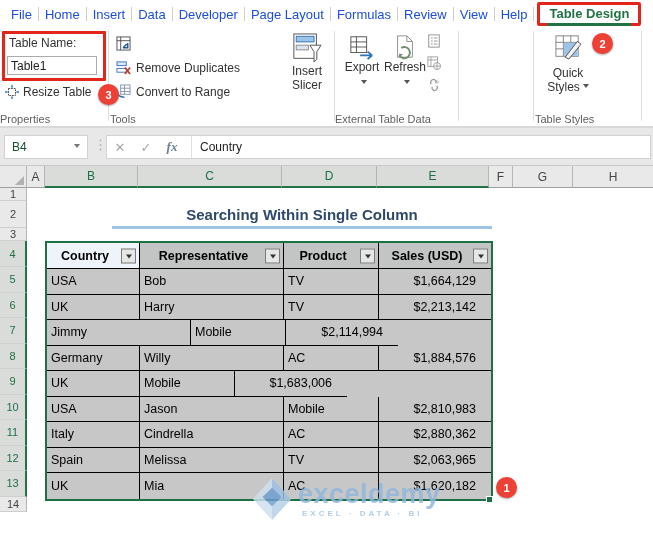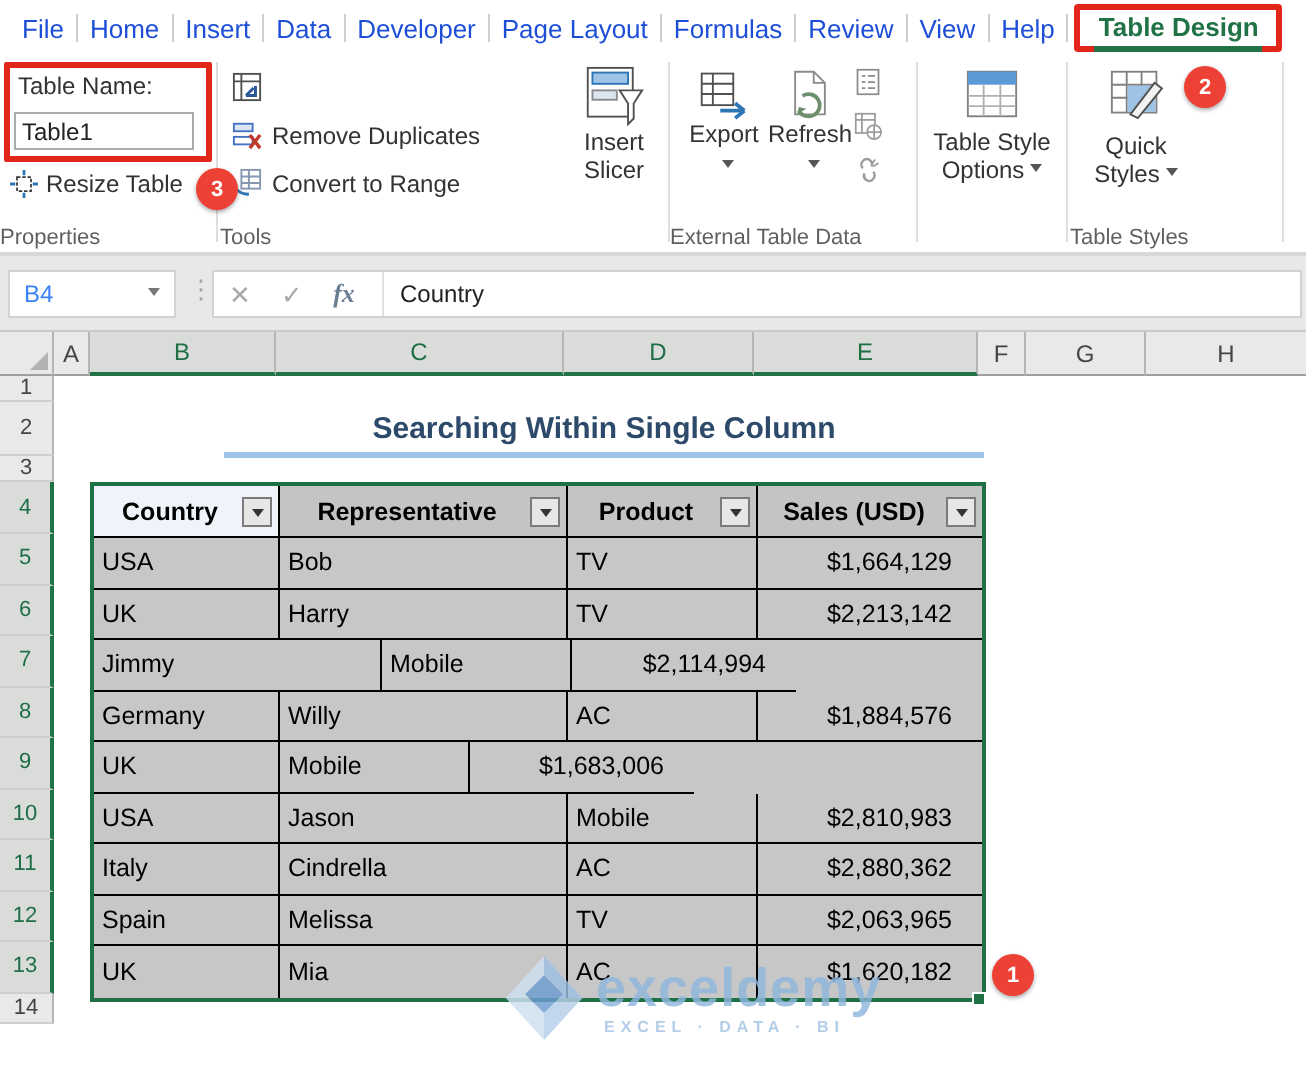--- a/index.html
+++ b/index.html
@@ -46,21 +46,21 @@
     background:#ee4136; color:#fff; font-size:11px; font-weight:bold;
     display:flex; align-items:center; justify-content:center; z-index:30;
     box-shadow:0 1px 2px rgba(0,0,0,.35); }
   .redbox { position:absolute; border:3px solid #e3261a; border-radius:1px; z-index:25; pointer-events:none; }
 
   
   .formula-bar { position:absolute; left:0; top:128px; width:653px; height:38px;
     background:#e8e8e8; border-bottom:1px solid #c9c9c9; }
   .name-box { position:absolute; left:4px; top:7px; width:84px; height:24px; background:#fff;
     border:1px solid #d2d2d2; display:flex; align-items:center; padding-left:7px;
-    font-size:12px; color:#3b82f6; }
+    font-size:12px; color:#14532d; }
   .name-box .chev { position:absolute; right:7px; border-top-color:#777; }
   .fbar-grip { position:absolute; left:94px; top:9px; color:#a9a9a9; font-size:13px; }
   .fx-seg { position:absolute; left:106px; top:7px; width:545px; height:24px; background:#fff;
     border:1px solid #d2d2d2; display:flex; align-items:center; }
   .fx-btn { width:26px; text-align:center; color:#a9a9a9; font-size:13px; cursor:default; }
   .fx-glyph { font-family:"Liberation Serif",serif; font-style:italic; font-weight:bold; color:#6a7f95; font-size:13px; }
   .fx-div { width:1px; height:22px; background:#e0e0e0; margin:0 8px 0 6px; }
   .formula-text { font-size:12px; color:#222; }
 
   
@@ -229,29 +229,20 @@
         <path d="M7.5 11.5h8M11.5 7.5v8" stroke="#9c9c9c"></path>
       </svg>
       <svg width="14" height="14" viewBox="0 0 16 16">
         <path d="M5 7a3 3 0 0 1 0-4l1-1a3 3 0 0 1 4 4" fill="none" stroke="#9c9c9c" stroke-width="1.4"></path>
         <path d="M11 9a3 3 0 0 1 0 4l-1 1a3 3 0 0 1-4-4" fill="none" stroke="#9c9c9c" stroke-width="1.4"></path>
         <path d="M12 2l-2 3M14 4l-3 2" stroke="#9c9c9c"></path>
       </svg>
     </div>
     <div class="grp-label" style="left:335px;width:122px">External Table Data</div>
 
-    <div class="big-btn" style="left:462px;top:6px;width:68px">
-      <svg width="28" height="26" viewBox="0 0 30 28">
-        <rect x="2" y="2" width="26" height="24" fill="#fff" stroke="#808080"></rect>
-        <rect x="2" y="2" width="26" height="7" fill="#5b9bd5"></rect>
-        <path d="M2 15h26M2 20.5h26M10.5 9v17M19.5 9v17" stroke="#b0b0b0"></path>
-      </svg>
-      <span class="bl" style="margin-top:4px">Table Style</span>
-      <span class="bl"><span>Options</span><span class="chev"></span></span>
-    </div>
 
     <div class="big-btn" style="left:538px;top:6px;width:60px">
       <svg width="28" height="26" viewBox="0 0 30 28">
         <rect x="2" y="2" width="24" height="22" fill="#fff" stroke="#808080"></rect>
         <path d="M2 9h24M2 16h24M10 2v22M18 2v22" stroke="#808080"></path>
         <rect x="10.5" y="9.5" width="15" height="14" fill="#9dc3e6"></rect>
         <path d="M12 25L25 8l4 3-13 16z" fill="#f2f2f2" stroke="#505050"></path>
       </svg>
       <span class="bl" style="margin-top:6px">Quick</span>
       <span class="bl"><span>Styles</span><span class="chev"></span></span>

